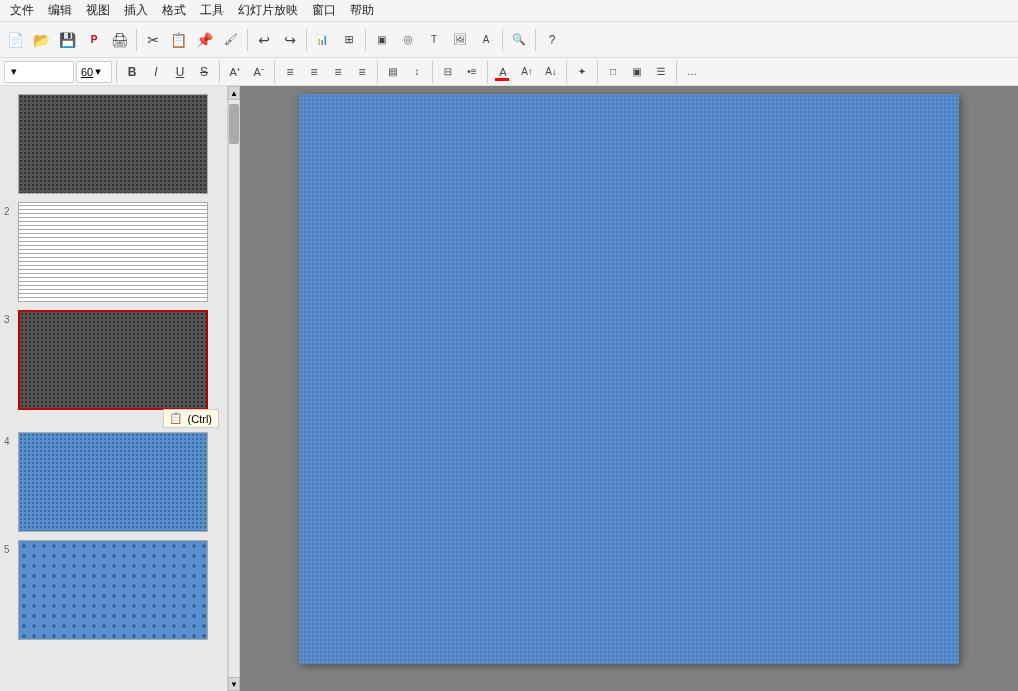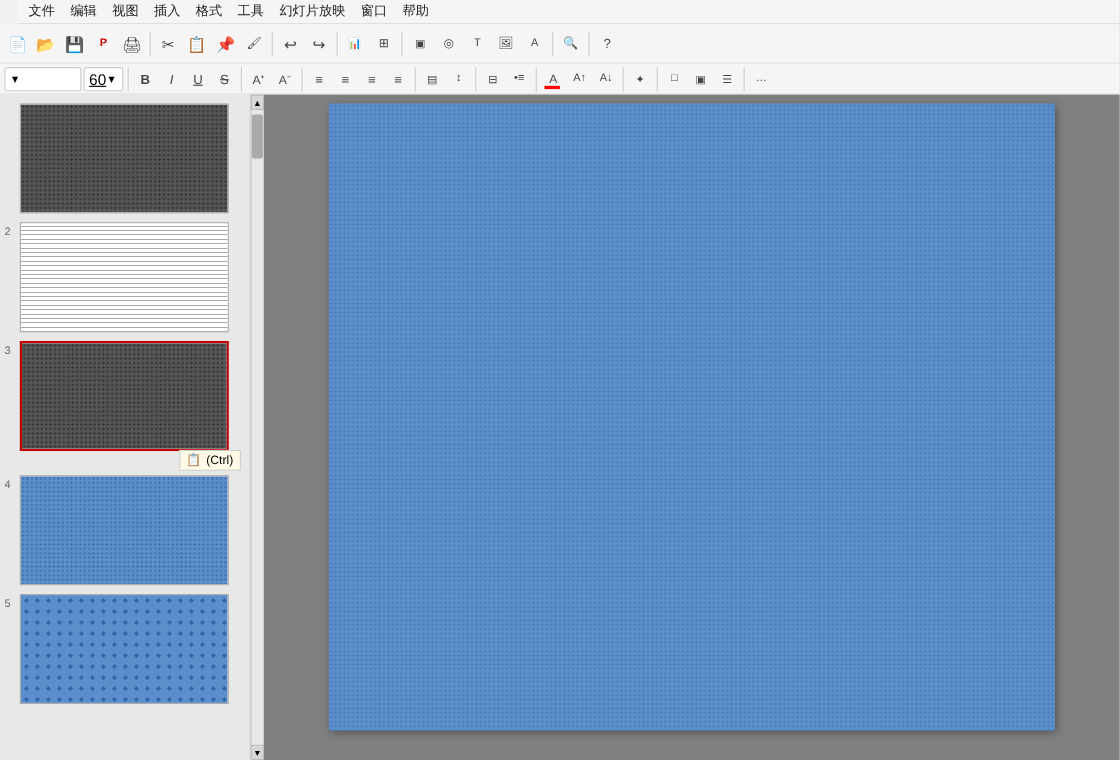--- a/index.html
+++ b/index.html
@@ -7,21 +7,20 @@
 
     
     .menu-bar {
       display: flex;
       align-items: center;
       background: #f5f5f5;
       border-bottom: 1px solid #ddd;
       height: 22px;
       padding: 0 4px;
       gap: 2px;
-      margin-left: 16px;
     }
     .menu-item {
       padding: 2px 6px;
       cursor: pointer;
       font-size: 12px;
       color: #222;
       white-space: nowrap;
     }
 
     
@@ -239,21 +238,21 @@
   <div class="toolbar-btn" style="font-size:12px;">?</div>
 </div>
 
 <div class="format-bar">
 
   <div class="format-dropdown" style="min-width:70px;">
     <span style="font-size:11px;"></span>
     <span>▾</span>
   </div>
   <div class="format-dropdown" style="min-width:36px;">
-    <span style="font-size:14px;text-decoration:underline;">60</span>
+    <span style="font-size:11px;text-decoration:underline;">60</span>
     <span>▾</span>
   </div>
   <div class="toolbar-separator"></div>
   <div class="format-btn bold">B</div>
   <div class="format-btn italic">I</div>
   <div class="format-btn underline">U</div>
   <div class="format-btn strikethrough">S</div>
   <div class="toolbar-separator"></div>
   <div class="format-btn" style="font-size:11px;">A⁺</div>
   <div class="format-btn" style="font-size:11px;">A⁻</div>

